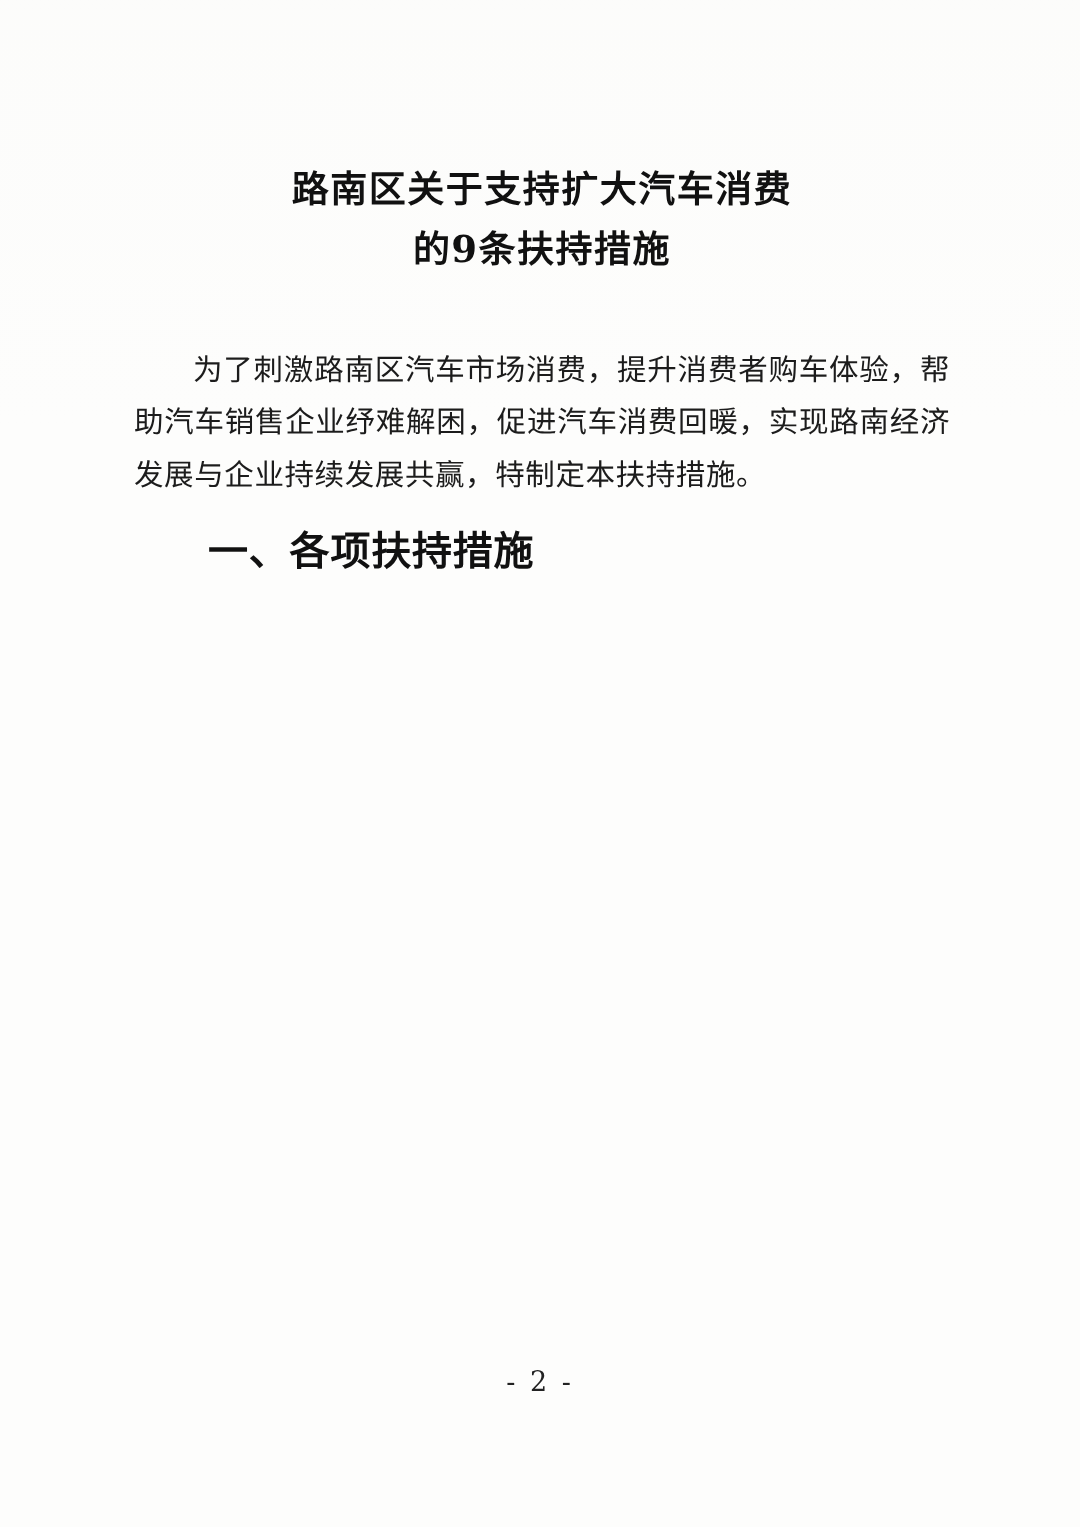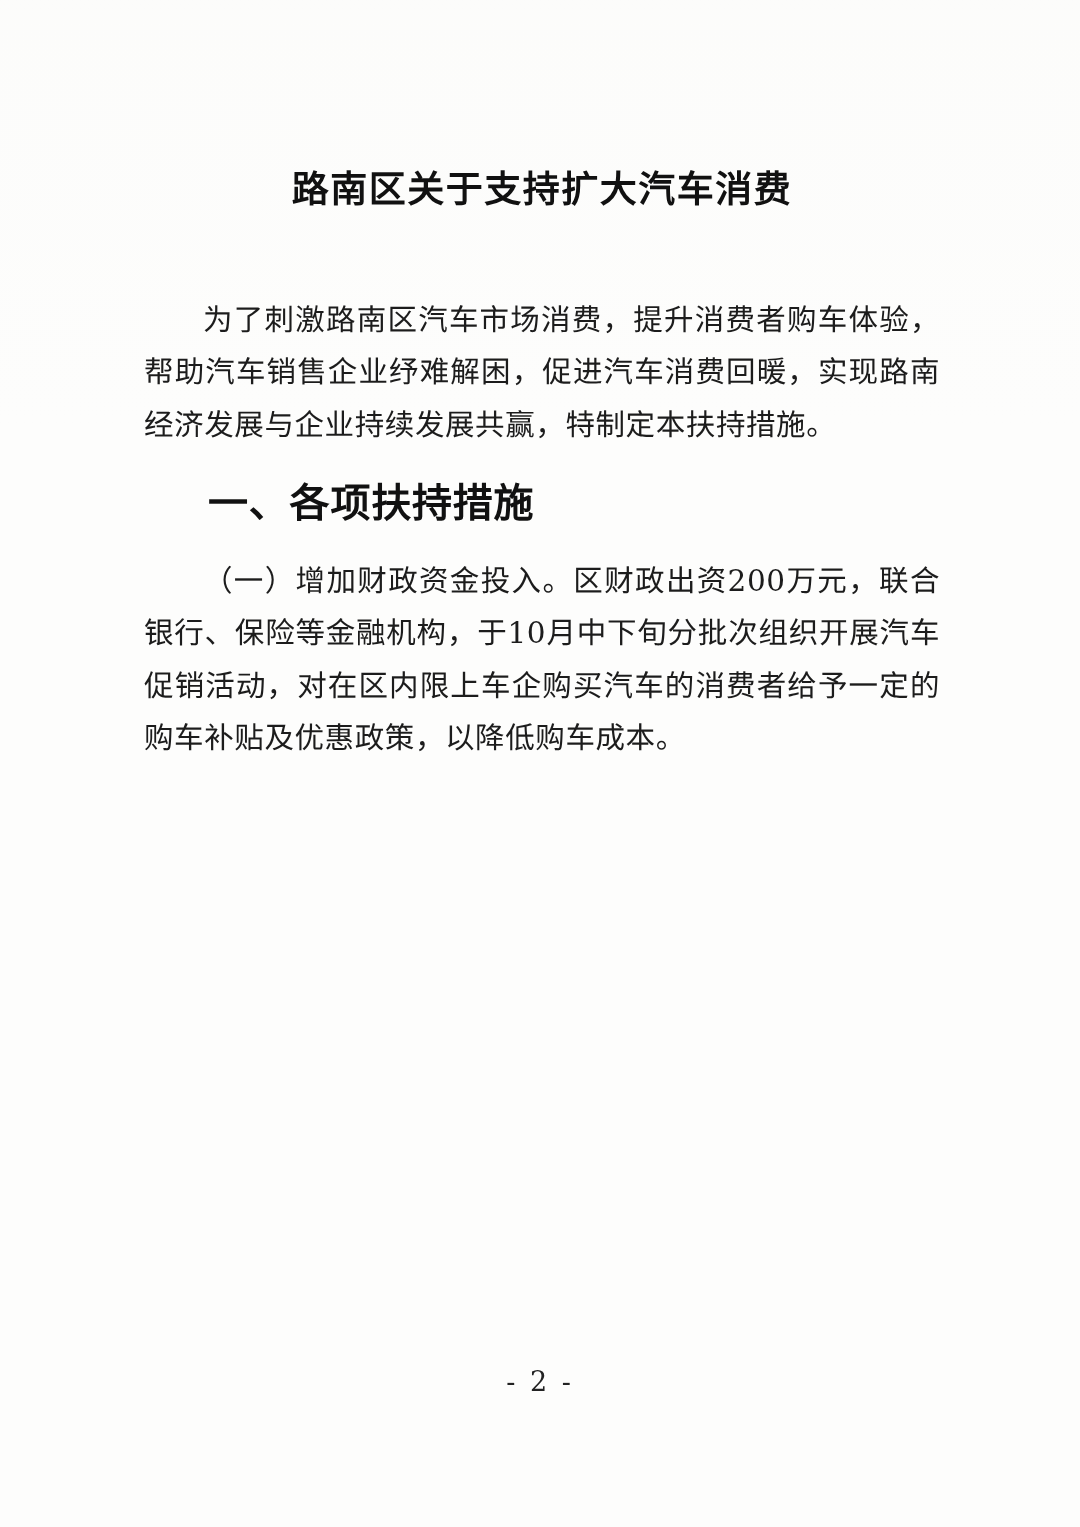--- a/index.html
+++ b/index.html
@@ -38,21 +38,21 @@
   .title-line {
     display: block;
     white-space: nowrap;
   }
   .para {
     font-size: 29.5px;
     line-height: 1.78;
     letter-spacing: 0.6px;
     text-align: justify;
     text-justify: inter-ideograph;
-    margin: 16px;
+    margin: 6px;
     color: #1c1c1c;
   }
   .para.indent {
     text-indent: 2em;
   }
   .spacer-lg { height: 58px; }
   .heading {
     font-size: 40px;
     font-weight: bold;
     line-height: 1.78;
@@ -82,28 +82,28 @@
 </head>
 <body>
 
 <div class="page">
   <div class="paper-tint"></div>
 
   <div class="doc-body">
 
     <h1 class="doc-title">
       <span class="title-line">路南区关于支持扩大汽车消费</span>
+      <span class="title-line">的9条扶持措施</span>
     </h1>
 
     <div class="spacer-lg"></div>
 
     <p class="para indent">为了刺激路南区汽车市场消费，提升消费者购车体验，帮助汽车销售企业纾难解困，促进汽车消费回暖，实现路南经济发展与企业持续发展共赢，特制定本扶持措施。</p>
 
     <div class="section-block">
       <p class="heading">一、各项扶持措施</p>
 
-      <p class="para indent">（一）增加财政资金投入。区财政出资200万元，联合银行、保险等金融机构，于10月中下旬分批次组织开展汽车促销活动，对在区内限上车企购买汽车的消费者给予一定的购车补贴及优惠政策，以降低购车成本。</p>
     </div>
 
   </div>
 
   <div class="page-number">- 2 -</div>
 </div>
 
 </body></html>

